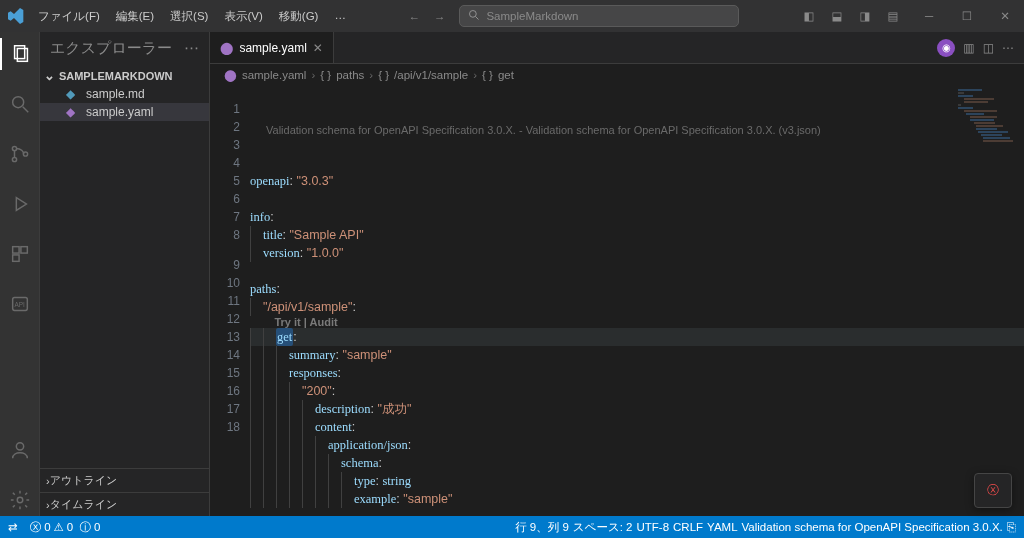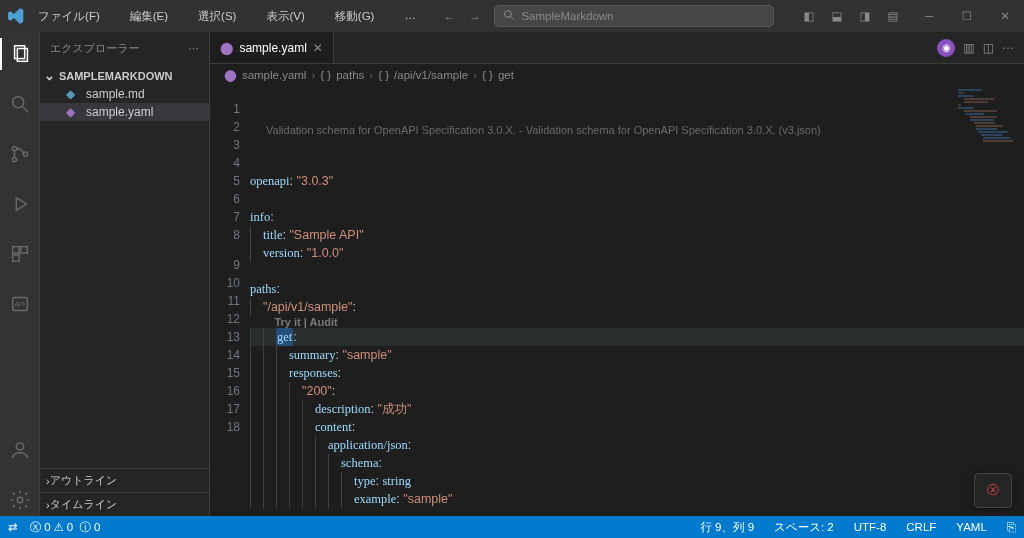--- a/index.html
+++ b/index.html
@@ -19,21 +19,21 @@
   --number:#b5cea8;
   --error:#f14c4c;
 }
 *{box-sizing:border-box;font-family:"Segoe UI","Yu Gothic UI",Meiryo,sans-serif;}
 html,body{margin:0;padding:0;height:100%;width:1024px;height:538px;overflow:hidden;background:var(--bg);color:var(--fg);}
 body{display:flex;flex-direction:column;font-size:12px;}
 
 
 .titlebar{height:32px;background:var(--titlebar);display:flex;align-items:center;color:var(--fg);font-size:11.5px;}
 .titlebar .vscode-icon{width:32px;display:flex;justify-content:center;}
-.titlebar .menu{display:flex;gap:18px;}
+.titlebar .menu{display:flex;gap:4px;}
 .titlebar .menu span{padding:4px 6px;cursor:pointer;}
 .titlebar .center{flex:1;display:flex;align-items:center;justify-content:center;gap:14px;}
 .titlebar .nav-arrows{display:flex;gap:14px;color:var(--fg-dim);}
 .titlebar .search-box{background:#464647;border:1px solid #5a5a5a;border-radius:5px;padding:2px 8px;display:flex;align-items:center;gap:6px;color:var(--fg-dim);width:280px;height:22px;}
 .titlebar .right-icons{display:flex;align-items:center;gap:2px;padding-right:4px;}
 .titlebar .right-icons .ico{width:26px;text-align:center;color:var(--fg-dim);}
 .titlebar .win-controls{display:flex;}
 .titlebar .win-controls div{width:38px;height:32px;display:flex;align-items:center;justify-content:center;color:var(--fg-dim);}
 
 
@@ -41,21 +41,21 @@
 
 
 .activity-bar{width:40px;background:var(--activity);display:flex;flex-direction:column;align-items:center;padding-top:6px;gap:18px;border-right:1px solid var(--border);}
 .activity-bar .aicon{width:40px;height:32px;display:flex;align-items:center;justify-content:center;color:var(--fg-muted);}
 .activity-bar .aicon.active{color:#fff;border-left:2px solid #fff;}
 .activity-bar .spacer{flex:1;}
 .activity-bar svg{width:22px;height:22px;}
 
 
 .sidebar{width:170px;background:var(--bg-dark);display:flex;flex-direction:column;border-right:1px solid var(--border);}
-.sidebar-header{height:32px;display:flex;align-items:center;justify-content:space-between;padding:0 10px;color:var(--fg-dim);font-size:11px;}
+.sidebar-header{height:32px;display:flex;align-items:center;justify-content:space-between;padding:0 10px;color:var(--fg-dim);font-size:15px;}
 .sidebar-section{padding:2px 0;}
 .sidebar-section .section-title{display:flex;align-items:center;gap:4px;padding:2px 4px;font-size:11px;font-weight:bold;color:var(--fg);}
 .file-item{display:flex;align-items:center;gap:6px;padding:2px 4px 2px 26px;font-size:12px;color:var(--fg);}
 .file-item.selected{background:#37373d;}
 .file-icon{width:14px;height:14px;display:inline-flex;}
 .sidebar-bottom{margin-top:auto;}
 .sidebar-bottom .collapsed{display:flex;align-items:center;padding:4px 6px;border-top:1px solid var(--border);color:var(--fg);font-size:11px;}
 
 
 .editor-col{flex:1;display:flex;flex-direction:column;min-width:0;background:var(--bg);}
@@ -85,21 +85,21 @@
 .minimap{position:absolute;top:2px;right:6px;width:60px;height:70px;opacity:.5;}
 .minimap .mline{height:2px;margin:1px 0;background:#555;}
 .minimap .mk{background:#3a6a9a;} .minimap .ms{background:#7a5a4a;}
 
 
 .notif{position:absolute;right:12px;bottom:8px;background:#252526;border:1px solid #454545;border-radius:4px;padding:8px 12px;display:flex;align-items:center;gap:8px;color:var(--fg);font-size:12px;box-shadow:0 2px 8px rgba(0,0,0,.4);}
 .notif .err-icon{color:var(--error);}
 
 
 .statusbar{height:22px;background:var(--statusbar);display:flex;align-items:center;color:#fff;font-size:11.5px;padding:0 8px;gap:12px;}
-.statusbar .right{margin-left:auto;display:flex;gap:20px;align-items:center;}
+.statusbar .right{margin-left:auto;display:flex;gap:4px;align-items:center;}
 .statusbar .item{display:flex;align-items:center;gap:3px;}
 .chev-down::before{content:"⌄";font-size:13px;}
 .chev-right::before{content:"›";}
 </style>
 </head>
 <body>
 
 <div class="titlebar">
   <div class="vscode-icon">
     <svg width="16" height="16" viewBox="0 0 24 24">
@@ -320,15 +320,16 @@
     ⓧ <span>0</span>
     ⚠ <span>0</span>
     &nbsp;ⓘ <span>0</span>
   </span>
   <div class="right">
     <span class="item">行 9、列 9</span>
     <span class="item">スペース: 2</span>
     <span class="item">UTF-8</span>
     <span class="item">CRLF</span>
     <span class="item">YAML</span>
+    <span class="item">Validation schema for OpenAPI Specification 3.0.X.</span>
     <span class="item">⎘</span>
   </div>
 </div>
 
 </body></html>

